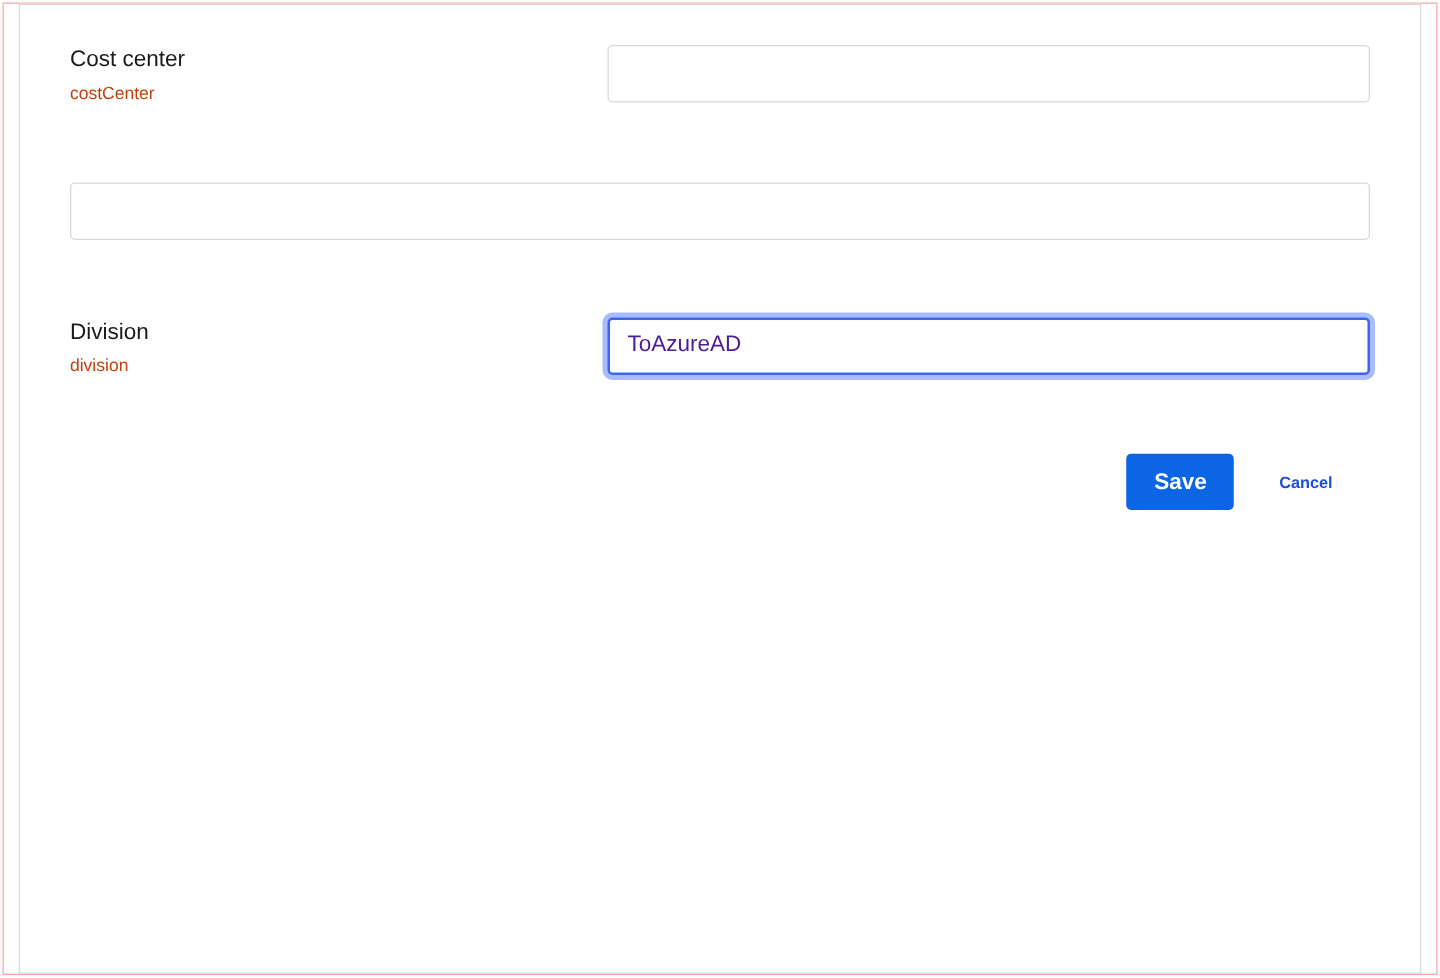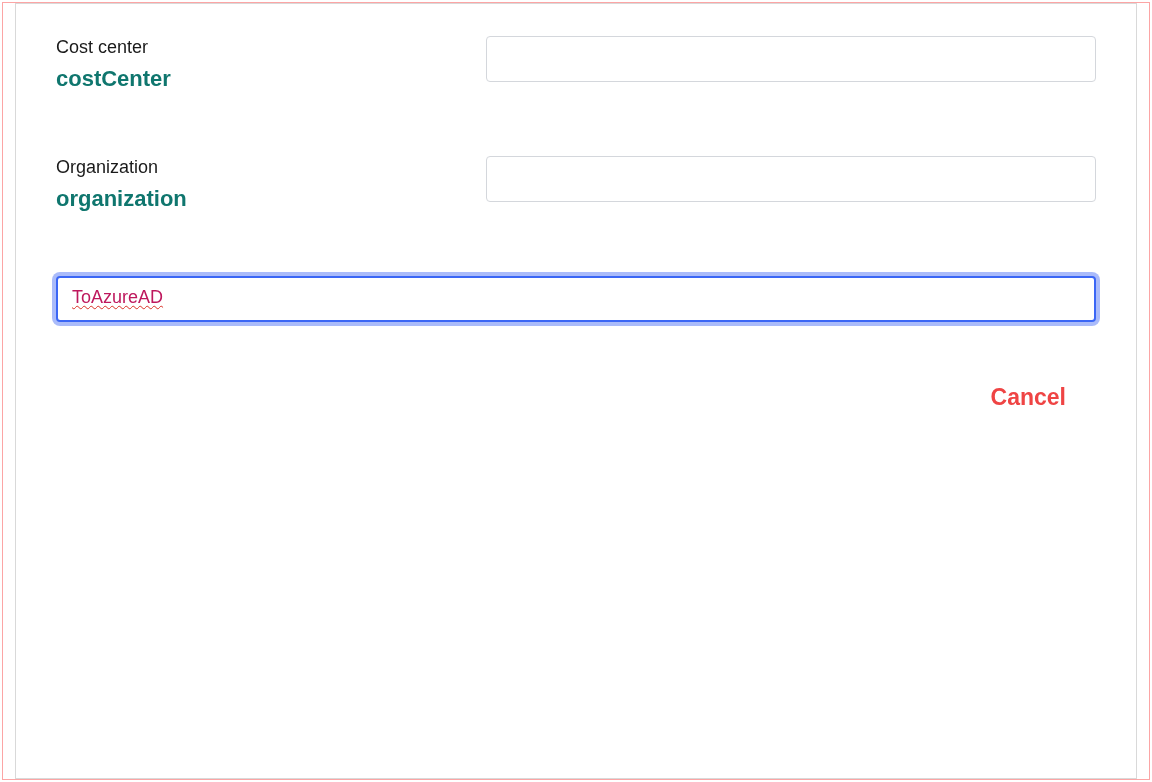--- a/index.html
+++ b/index.html
@@ -42,23 +42,23 @@
       flex-shrink: 0;
     }
     .label-display {
       font-size: 18px;
       color: #1a1a1a;
       font-weight: 400;
       line-height: 1.3;
       margin-bottom: 6px;
     }
     .label-variable {
-      font-size: 22px;
-      color: #0f766e;
-      font-weight: 700;
+      font-size: 14px;
+      color: #c2410c;
+      font-weight: 400;
       line-height: 1.3;
     }
     .input-col {
       flex: 1;
     }
     .text-input {
       width: 100%;
       height: 46px;
       border: 1px solid #d4d7dc;
       border-radius: 4px;
@@ -75,23 +75,22 @@
     }
     .input-with-value {
       position: relative;
       width: 100%;
     }
     .input-value-text {
       position: absolute;
       left: 16px;
       top: 11px;
       font-size: 18px;
-      color: #be185d;
+      color: #4c1d95;
       pointer-events: none;
-      text-decoration: underline;
       text-decoration-style: wavy;
       text-decoration-color: #d93025;
       text-decoration-thickness: 1px;
       text-underline-offset: 2px;
     }
     .button-row {
       display: flex;
       justify-content: flex-end;
       align-items: center;
       gap: 36px;
@@ -105,22 +104,22 @@
       border-radius: 4px;
       padding: 12px 22px;
       font-size: 18px;
       font-weight: 600;
       cursor: pointer;
       font-family: inherit;
     }
     .btn-link {
       background: none;
       border: none;
-      color: #ef4444;
-      font-size: 23px;
+      color: #1d4ed8;
+      font-size: 13px;
       font-weight: 600;
       cursor: pointer;
       font-family: inherit;
     }
   </style>
 </head>
 <body>
 
 <div class="outer-frame">
   <div class="inner-panel">
@@ -129,39 +128,40 @@
       <div class="label-col">
         <div class="label-display">Cost center</div>
         <div class="label-variable">costCenter</div>
       </div>
       <div class="input-col">
         <input type="text" class="text-input" value="" style="">
       </div>
     </div>
 
     <div class="form-row">
-      <div class="label-col">
-        <div class="label-display">Organization</div>
-        <div class="label-variable">organization</div>
-      </div>
       <div class="input-col">
         <input type="text" class="text-input" value="" style="">
       </div>
     </div>
 
     <div class="form-row">
+      <div class="label-col">
+        <div class="label-display">Division</div>
+        <div class="label-variable">division</div>
+      </div>
       <div class="input-col">
         <div class="input-with-value">
           <input type="text" class="text-input focused" style="">
           <span class="input-value-text">ToAzureAD</span>
         </div>
       </div>
     </div>
 
 
 
 
     <div class="button-row">
+      <button class="btn-primary">Save</button>
       <button class="btn-link">Cancel</button>
     </div>
 
   </div>
 </div>
 
 </body></html>

